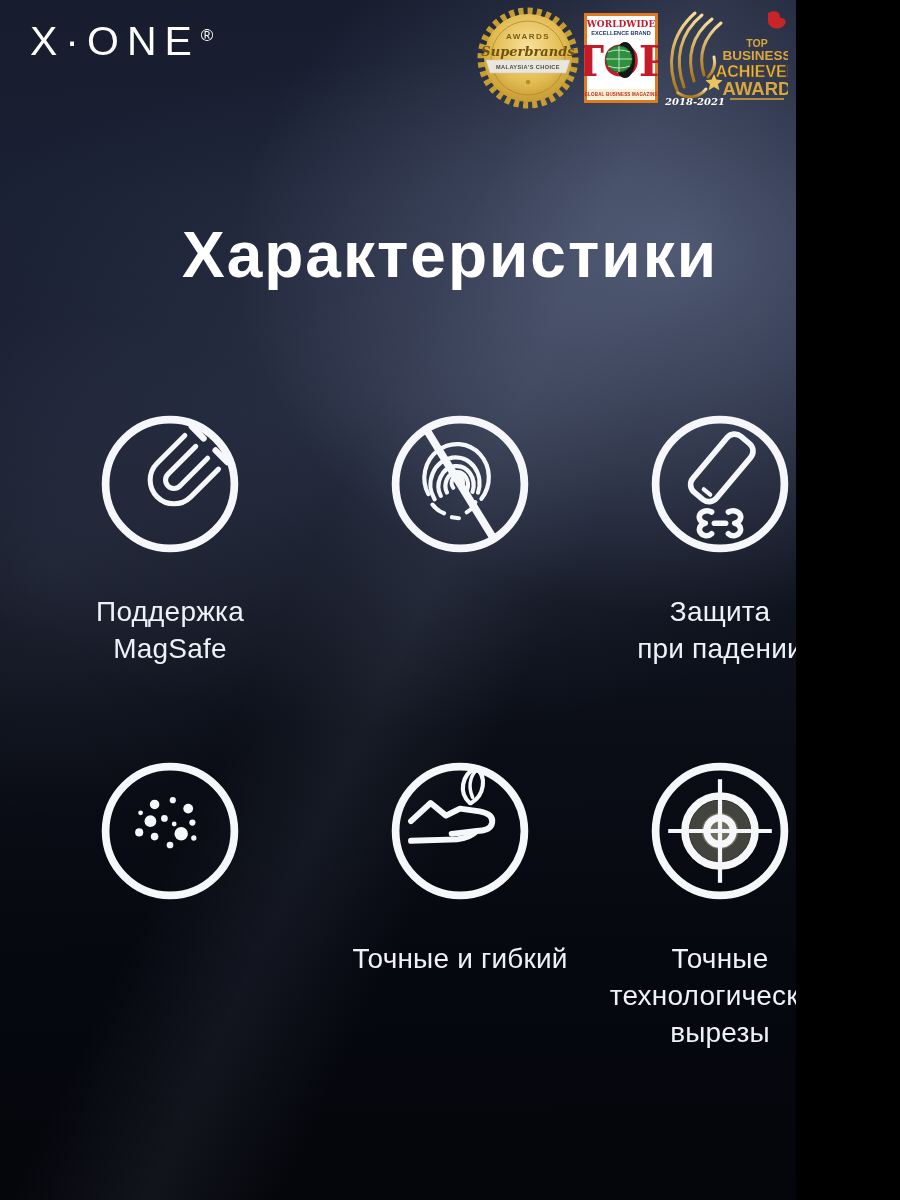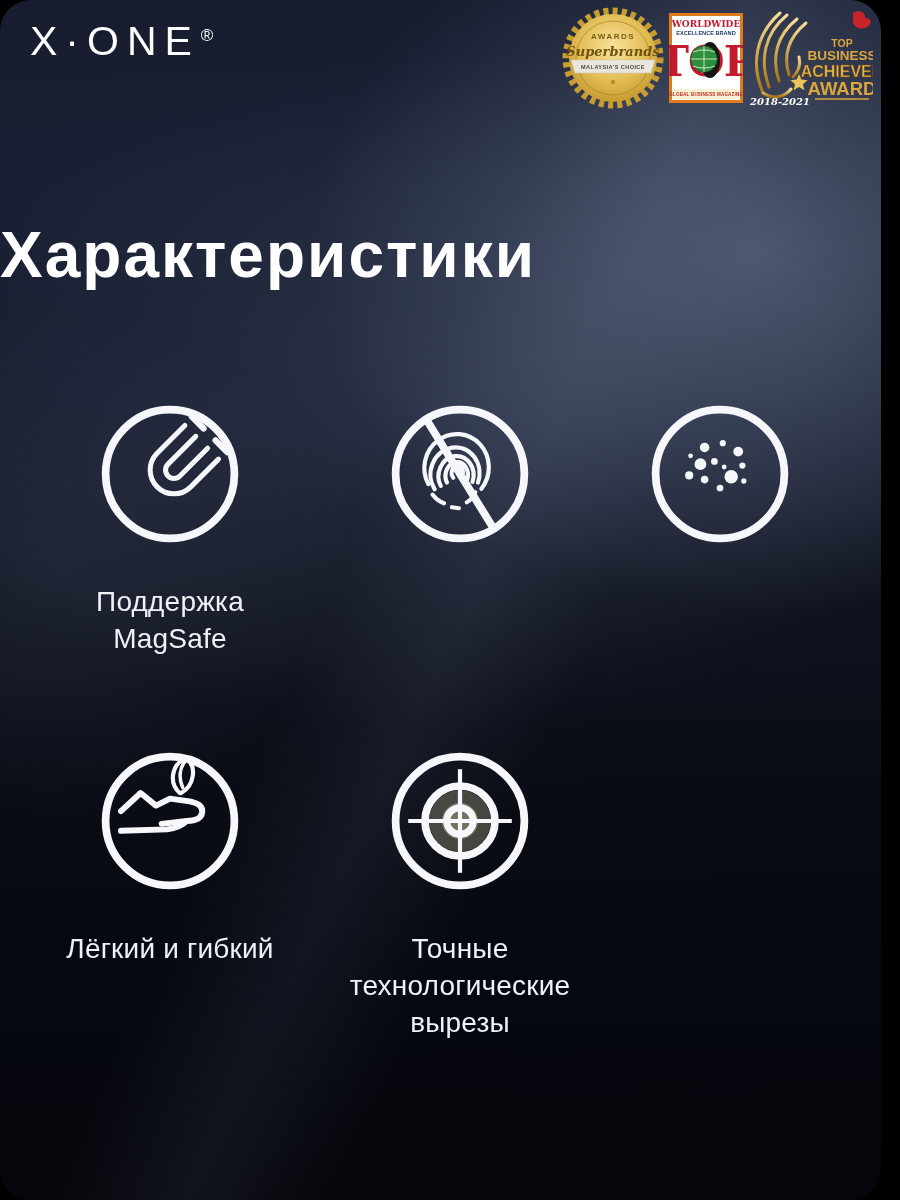--- a/index.html
+++ b/index.html
@@ -1,38 +1,37 @@
 <!DOCTYPE html>
 <html><head>
 <meta charset="utf-8">
 <style>
   html,body{margin:0;padding:0;background:#000;}
   .canvas{
-    position:relative;width:881px;height:1200px;overflow:hidden;
+    position:relative;width:796px;height:1200px;overflow:hidden;
     font-family:"Liberation Sans",sans-serif;color:#eef1f6;
     background:
       linear-gradient(115deg, rgba(0,0,0,0) 42%, rgba(130,142,172,0.10) 52%, rgba(0,0,0,0) 62%),
       radial-gradient(640px 520px at 86% 21%, rgba(125,138,170,0.50), rgba(125,138,170,0) 70%),
       radial-gradient(760px 480px at 50% 33%, rgba(92,102,132,0.30), rgba(92,102,132,0) 70%),
       radial-gradient(420px 360px at 6% 47%, rgba(82,90,118,0.22), rgba(82,90,118,0) 70%),
       linear-gradient(179deg, #171c2e 0%, #1a2033 16%, #161b2c 32%, #101420 48%, #0a0d15 64%, #060810 80%, #05060b 100%);
-    border-radius: 31px;
   }
   .logo{
     position:absolute;left:30px;top:18px;color:#ffffff;
     font-size:41px;font-weight:500;letter-spacing:8px;white-space:nowrap;
   }
   .logo .reg{font-size:17px;letter-spacing:0;position:relative;top:-14px;margin-left:1px;}
   .badges{position:absolute;right:8px;top:6px;display:flex;align-items:center;gap:4px;}
   .title{
-    position:absolute;top:218px;left:0;width:900px;
+    position:absolute;top:218px;left:0;width:900px;text-align:center;
     font-size:64px;font-weight:700;letter-spacing:2px;color:#ffffff;margin:0;
   }
   .features{
-    position:absolute;top:404px;left:20px;
+    position:absolute;top:414px;left:20px;
     display:grid;grid-template-columns:300px 280px 240px;grid-auto-rows:347px;
   }
   .cell{display:flex;flex-direction:column;align-items:center;}
   .icon-wrap{width:140px;height:140px;margin-bottom:40px;flex:0 0 auto;}
   .feature-label{
     font-size:28px;line-height:1.32;text-align:center;color:#eef1f6;
     white-space:pre-line;letter-spacing:0.2px;
   }
   svg{display:block;}
 </style>
@@ -133,20 +132,38 @@
             <path d="M46,53 A4,5 0 1 1 52,51"></path>
             <path d="M33,67 Q37,71 42,72"></path>
             <path d="M48,74 L53,74"></path>
             <path d="M58,69 Q62,66 63,61"></path>
           </g>
           <line x1="26" y1="11" x2="74" y2="89" stroke="#f5f7fa" stroke-width="5.5" stroke-linecap="round"></line>
         </svg>
       </div>
     </div>
 
+    <div class="cell">
+      <div class="icon-wrap">
+        <svg width="140" height="140" viewBox="0 0 100 100">
+          <circle cx="50" cy="50" r="46" fill="none" stroke="#f5f7fa" stroke-width="5.5"></circle>
+          <g fill="none" stroke="#f5f7fa" stroke-linecap="round" stroke-linejoin="round">
+            <g transform="rotate(40 50 40)">
+              <rect x="39" y="12" width="22" height="52" rx="7" stroke-width="4"></rect>
+              <path d="M50,58 L56,58" stroke-width="3"></path>
+            </g>
+            <path d="M44,70 A5.5,4.5 0 1 0 39.5,78 A5,4.5 0 1 0 44,85.5" stroke-width="4"></path>
+            <path d="M56,70 A5.5,4.5 0 1 1 60.5,78 A5,4.5 0 1 1 56,85.5" stroke-width="4"></path>
+            <path d="M46,78 L54,78" stroke-width="4"></path>
+          </g>
+        </svg>
+      </div>
+      <div class="feature-label">Защита
+при падении</div>
+    </div>
 
     <div class="cell">
       <div class="icon-wrap">
         <svg width="140" height="140" viewBox="0 0 100 100">
           <circle cx="50" cy="50" r="46" fill="none" stroke="#f5f7fa" stroke-width="5.5"></circle>
           <g fill="#f5f7fa">
             <circle cx="39" cy="31" r="3.4"></circle>
               <circle cx="52" cy="28" r="2.2"></circle>
             <circle cx="29" cy="37" r="1.7"></circle>
               <circle cx="36" cy="43" r="4.2"></circle>
@@ -169,21 +186,21 @@
         <svg width="140" height="140" viewBox="0 0 100 100">
           <circle cx="50" cy="50" r="46" fill="none" stroke="#f5f7fa" stroke-width="5.5"></circle>
           <g fill="none" stroke="#f5f7fa" stroke-linecap="round" stroke-linejoin="round">
             <path d="M57,30 C49,23 51,10 61,5 C70,11 67,25 58,30 Q57.5,30.2 57,30 Z" stroke-width="3"></path>
             <path d="M59,26 C56,19 57,12 61,7" stroke-width="2.6"></path>
             <path d="M15,43 L29,30 L40,39 L50,34 L64,36 Q74,38 73,44 Q72,50 62,50 L44,52" stroke-width="4.2"></path>
             <path d="M15,57 L48,56 Q57,55 62,50" stroke-width="4.2"></path>
           </g>
         </svg>
       </div>
-      <div class="feature-label">Лёгкий и гибкий</div>
+      <div class="feature-label">Точные и гибкий</div>
     </div>
 
     <div class="cell">
       <div class="icon-wrap">
         <svg width="140" height="140" viewBox="0 0 100 100">
           <circle cx="50" cy="50" r="46" fill="none" stroke="#f5f7fa" stroke-width="5.5"></circle>
           <circle cx="50" cy="50" r="22" fill="#8f8a74" opacity="0.45"></circle>
           <circle cx="50" cy="50" r="13" fill="#a39c80" opacity="0.5"></circle>
           <g fill="none" stroke="#f5f7fa">
             <circle cx="50" cy="50" r="25" stroke-width="5.5"></circle>

